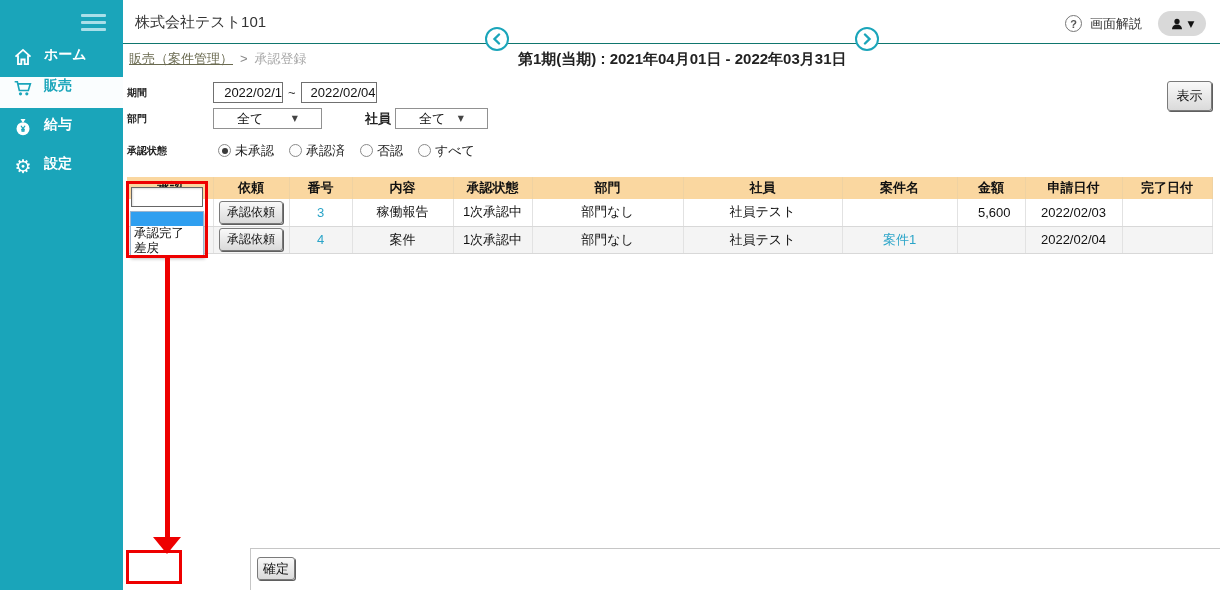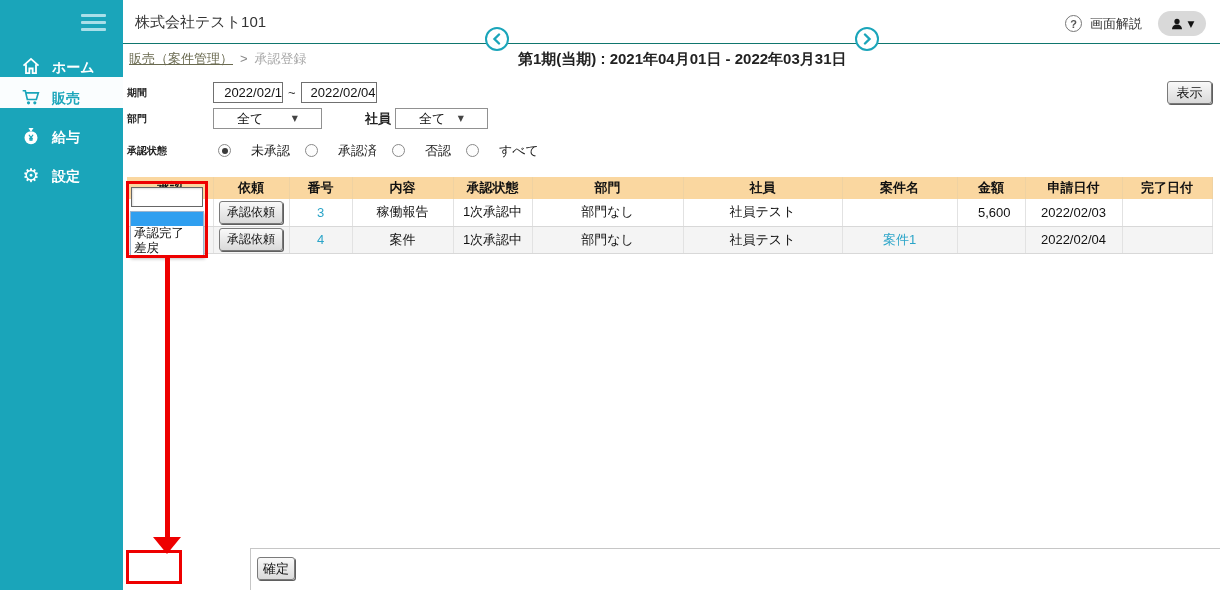--- a/index.html
+++ b/index.html
@@ -4,21 +4,21 @@
 <style>
   * { margin:0; padding:0; box-sizing:border-box; }
   html,body { width:1220px; height:590px; font-family:"Liberation Sans","DejaVu Sans",sans-serif; background:#fff; }
   #app { position:relative; width:1220px; height:590px; display:flex; overflow:hidden; background:#fff; }
 
   
   .sidebar { width:123px; height:590px; background:#1aa5ba; flex:0 0 123px; color:#fff; }
   .sidebar-top { height:45px; display:flex; align-items:center; justify-content:flex-end; padding-right:17px; }
   .hamburger { width:25px; cursor:pointer; }
   .hamburger div { height:3px; background:#a9dfe9; margin:4px 0; border-radius:1px; }
-  .nav-item { height:31px; display:flex; align-items:flex-end; padding-left:20px; font-size:14px; font-weight:bold; cursor:pointer; color:#fff; }
+  .nav-item { height:31px; display:flex; align-items:flex-start; padding-left:12px; font-size:14px; font-weight:bold; cursor:pointer; color:#fff; }
   .nav-item + .nav-item { margin-top:8px; }
   .nav-item.first { margin-top:1px; }
   .nav-item.active { margin-top:0; background:#fafdfe; color:#1aa5ba; }
   .nav-icon { width:22px; height:22px; margin-right:10px; display:flex; align-items:center; justify-content:center; }
   .nav-icon svg { width:20px; height:20px; }
   .gear-glyph { font-family:"DejaVu Sans",sans-serif; font-size:19px; line-height:20px; }
 
   
   .main { position:relative; flex:1; background:#fff; }
 
@@ -48,26 +48,26 @@
   .date-input { width:70px; height:21px; border:1px solid #707070; font-size:13px; text-align:right; color:#111; background:#fff; }
   .date-input.to { width:76px; }
   .tilde { font-size:13px; margin:0 5px; color:#333; }
   .selectbox { height:21px; border:1px solid #919191; background:#fff; display:flex; align-items:center; justify-content:space-between; padding:0 23px; font-size:13px; color:#111; cursor:pointer; }
   .sel-dept { width:109px; }
   .sel-emp { width:93px; }
   .sel-arrow { font-size:8px; color:#444; font-family:"DejaVu Sans",sans-serif; }
   .emp-label { width:30px; margin-left:43px; font-size:13px; font-weight:bold; color:#222; }
   .radio-row { margin-top:9px !important; }
   .radio-group { display:flex; align-items:center; gap:15px; }
-  .radio-item { display:flex; align-items:center; gap:20px; font-size:13px; color:#222; cursor:pointer; }
+  .radio-item { display:flex; align-items:center; gap:4px; font-size:13px; color:#222; cursor:pointer; }
   .radio-circle { width:13px; height:13px; border:1px solid #8a8a8a; border-radius:50%; background:#fdfdfd; position:relative; }
   .radio-circle.checked::after { content:""; position:absolute; left:2.5px; top:2.5px; width:6px; height:6px; border-radius:50%; background:#3a3a3a; }
 
   .btn3d { background:linear-gradient(#f9f9f9,#dadada); border:1px solid #7a7a7a; border-radius:3px; box-shadow:1px 1px 0 #5f5f5f; font-size:13px; color:#111; cursor:pointer; font-family:inherit; }
-  .show-btn { position:absolute; right:8px; top:8px; width:45px; height:23px; }
+  .show-btn { position:absolute; right:8px; top:8px; width:45px; height:30px; }
 
   
   .grid { margin:15px 0 0 4px; width:1085px; border-collapse:collapse; table-layout:fixed; font-size:13px; }
   .grid th { background:#fad7a0; font-weight:bold; color:#111; height:22px; border-right:1px solid #eeceA0; border-right:1px solid #efd2a2; text-align:center; }
   .grid td { height:27px; text-align:center; border-right:1px solid #e2e2e2; border-bottom:1px solid #d8d8d8; color:#111; background:#fff; }
   .grid tr.alt td { background:#f4f4f4; }
   .grid td.amount { text-align:right; padding-right:14px; }
   .cell-link { color:#2aa4c8; cursor:pointer; }
   .req-btn { font-size:12px; padding:2px 7px; }
 

